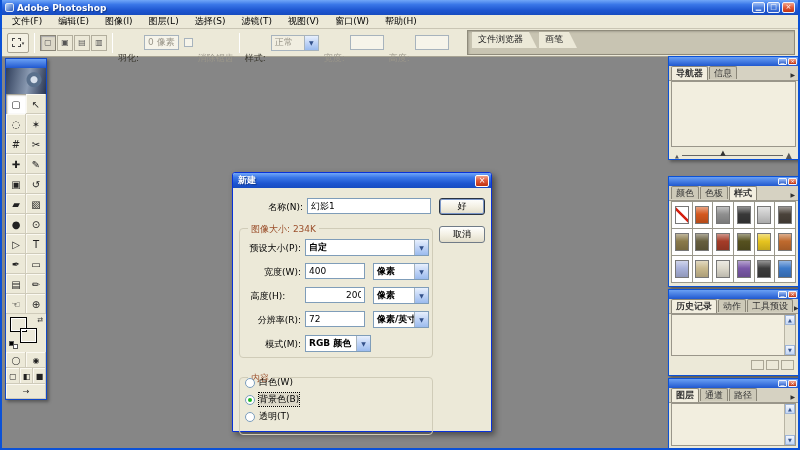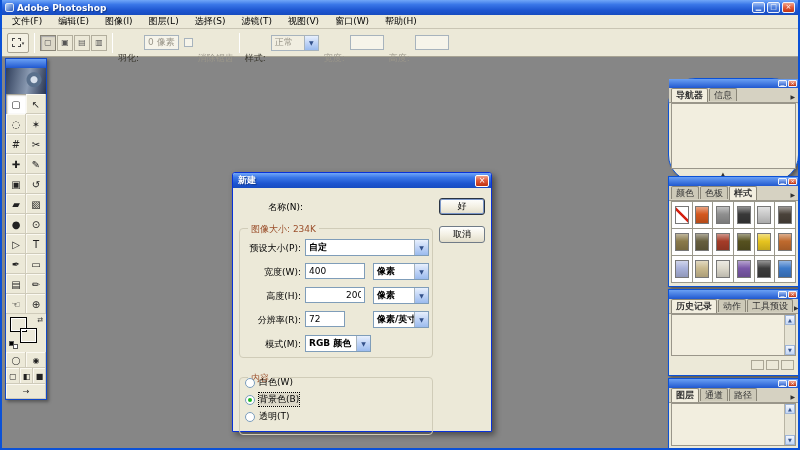--- a/index.html
+++ b/index.html
@@ -203,20 +203,25 @@
     <div class="opt-sep"></div>
     <span class="opt-label">样式:</span>
     <div class="opt-combo">
       <span class="val">正常</span>
       <span class="dd">▼</span>
     </div>
     <span class="opt-label dim">宽度:</span>
     <span class="opt-field"></span>
     <span class="opt-label dim">高度:</span>
     <span class="opt-field"></span>
+    <div class="pal-well">
+
+    <span class="well-tab">文件浏览器</span>
+        <span class="well-tab">画笔</span>
+      </div>
   </div>
 
   <div class="toolbox">
     <div class="tb-title"></div>
     <div class="tb-banner"></div>
     <div class="tb-grid">
 
     <span class="tool selected">▢</span>
         <span class="tool">↖</span>
         <span class="tool">◌</span>
@@ -258,21 +263,21 @@
 
     <span class="tool">▢</span>
         <span class="tool">◧</span>
         <span class="tool">■</span>
       </div>
     <div class="tb-row1">
       <span class="tool">→</span>
     </div>
   </div>
 
-  <div class="palette" style="top:78px;height:104px;border-radius:27px;">
+  <div class="palette" style="top:56px;height:104px;">
     <div class="p-title">
       <span class="pbtn">▁</span>
       <span class="pbtn close">×</span>
     </div>
     <div class="p-tabs">
       <span style="display:flex;">
 
       <span class="ptab active">导航器</span>
           <span class="ptab">信息</span>
         </span>
@@ -431,20 +436,21 @@
     </div>
   </div>
 
   <div class="dialog">
     <div class="d-title">
       <span class="d-title-text">新建</span>
       <span class="d-close">×</span>
     </div>
     <div class="d-body">
       <span class="d-label" style="left:4px;top:13px;width:66px;">名称(N):</span>
+      <input class="xp-input" style="left: 74px; top: 10px; width: 124px;" value="幻影1">
 
       <button class="xp-btn default" style="left:206px;top:10px;">好</button>
       <button class="xp-btn" style="left:206px;top:38px;">取消</button>
 
       <div class="groupbox" style="left:6px;top:40px;width:194px;height:130px;">
         <span class="group-caption">图像大小: 234K</span>
       </div>
 
       <span class="d-label" style="left:2px;top:54px;width:66px;">预设大小(P):</span>
       <div class="combo" style="left:72px;top:51px;width:124px;">
@@ -452,29 +458,29 @@
         <span class="dd">▼</span>
       </div>
 
       <span class="d-label" style="left:2px;top:78px;width:66px;">宽度(W):</span>
       <input class="xp-input" style="left: 72px; top: 75px; width: 60px;" value="400">
       <div class="combo" style="left:140px;top:75px;width:56px;">
         <span class="val">像素</span>
         <span class="dd">▼</span>
       </div>
 
-      <span class="d-label" style="left:2px;top:102px;width:66px;">高度(H):</span>
+      <span class="d-label" style="left:2px;top:102px;width:66px;text-align:center;">高度(H):</span>
       <input class="xp-input" style="left: 72px; top: 99px; width: 60px; padding-left: 40px;" value="200">
       <div class="combo" style="left:140px;top:99px;width:56px;">
         <span class="val">像素</span>
         <span class="dd">▼</span>
       </div>
 
       <span class="d-label" style="left:2px;top:126px;width:66px;">分辨率(R):</span>
-      <input class="xp-input" style="left: 72px; top: 123px; width: 40px;" value="72">
+      <input class="xp-input" style="left: 72px; top: 123px; width: 60px;" value="72">
       <div class="combo" style="left:140px;top:123px;width:56px;">
         <span class="val">像素/英寸</span>
         <span class="dd">▼</span>
       </div>
 
       <span class="d-label" style="left:2px;top:150px;width:66px;">模式(M):</span>
       <div class="combo" style="left:72px;top:147px;width:66px;">
         <span class="val">RGB 颜色</span>
         <span class="dd">▼</span>
       </div>

